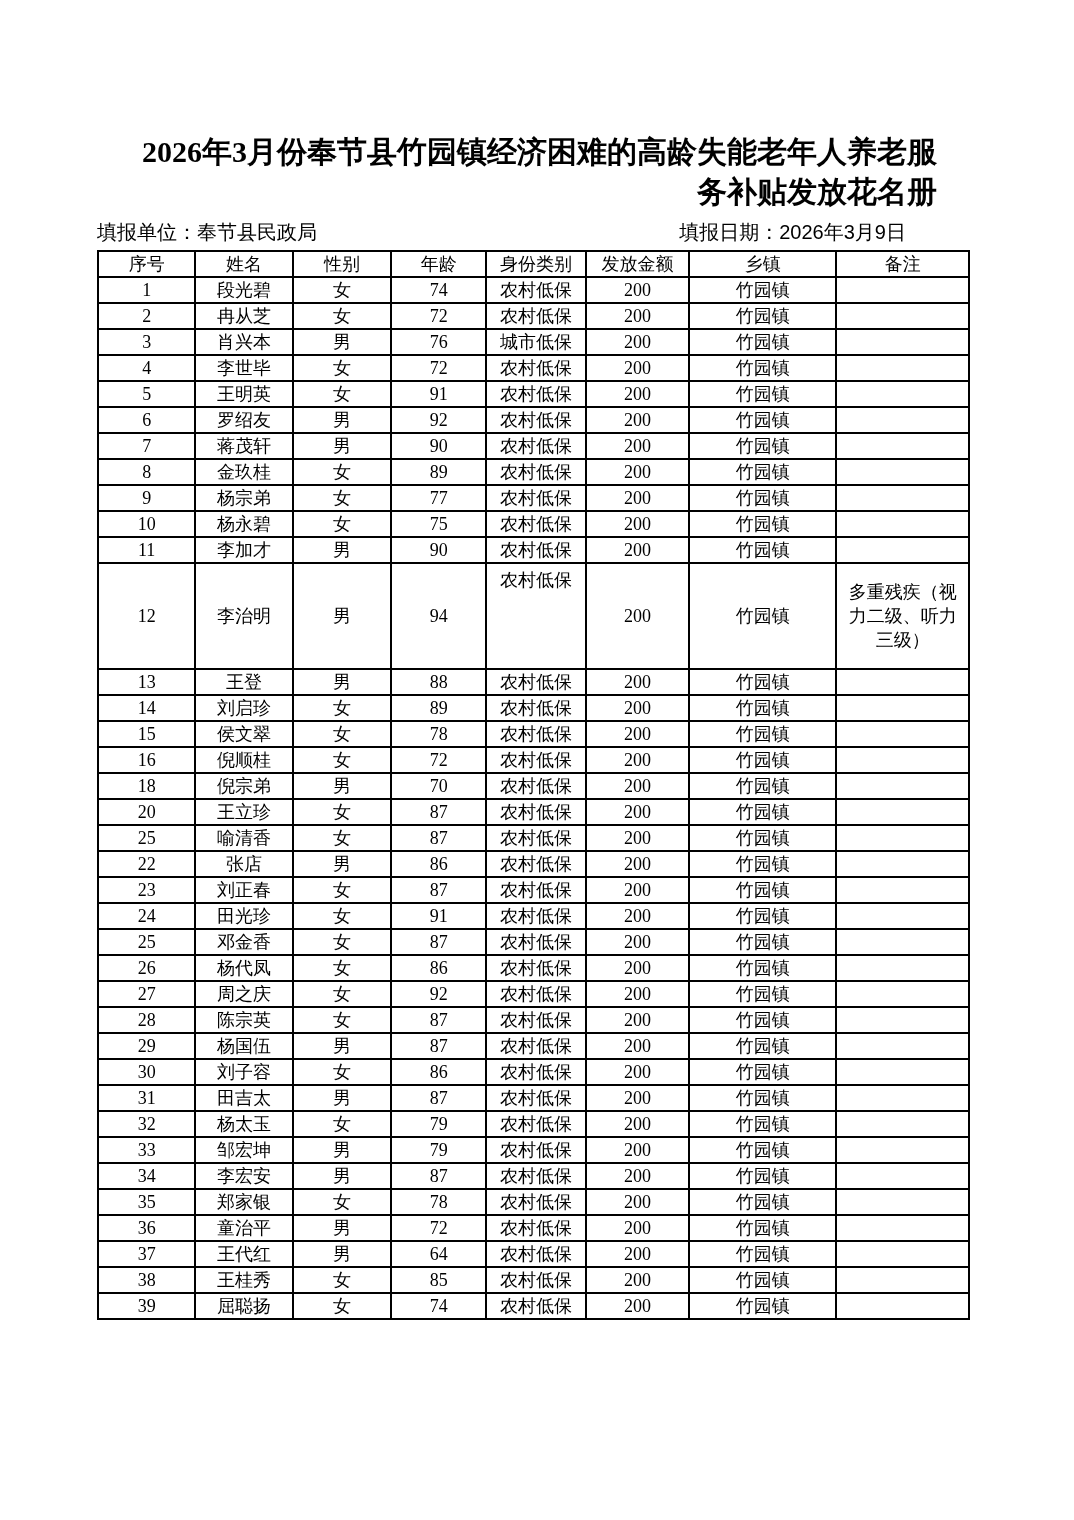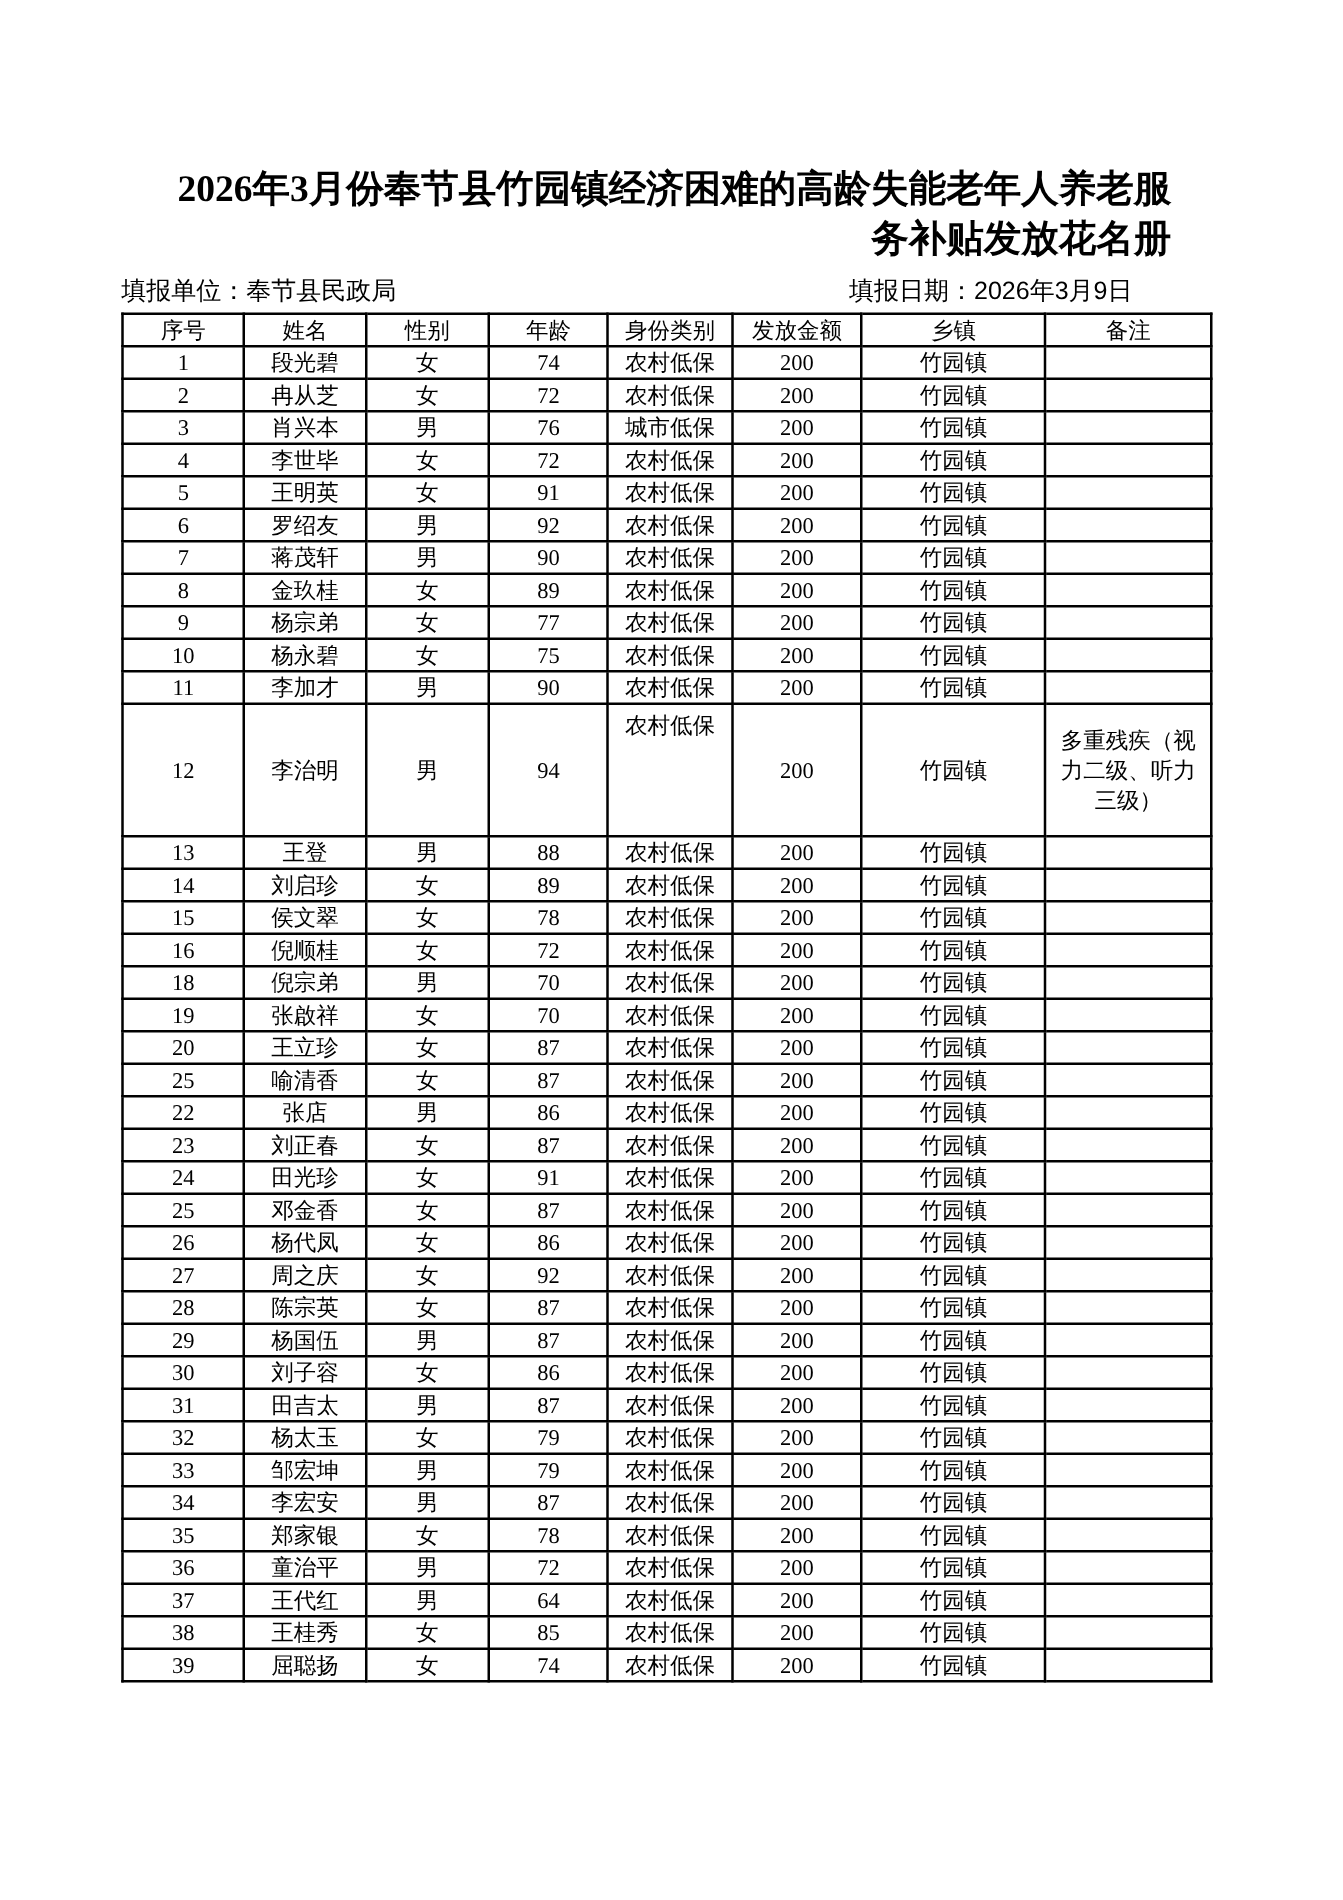--- a/index.html
+++ b/index.html
@@ -289,30 +289,20 @@
           <td class="col-no">18</td>
           <td class="col-name">倪宗弟</td>
           <td class="col-gender">男</td>
           <td class="col-age">70</td>
           <td class="col-identity">农村低保</td>
           <td class="col-amount">200</td>
           <td class="col-town">竹园镇</td>
           <td class="col-remark"></td>
         </tr>
         <tr>
-          <td class="col-no">19</td>
-          <td class="col-name">张啟祥</td>
-          <td class="col-gender">女</td>
-          <td class="col-age">70</td>
-          <td class="col-identity">农村低保</td>
-          <td class="col-amount">200</td>
-          <td class="col-town">竹园镇</td>
-          <td class="col-remark"></td>
-        </tr>
-        <tr>
           <td class="col-no">20</td>
           <td class="col-name">王立珍</td>
           <td class="col-gender">女</td>
           <td class="col-age">87</td>
           <td class="col-identity">农村低保</td>
           <td class="col-amount">200</td>
           <td class="col-town">竹园镇</td>
           <td class="col-remark"></td>
         </tr>
         <tr>

